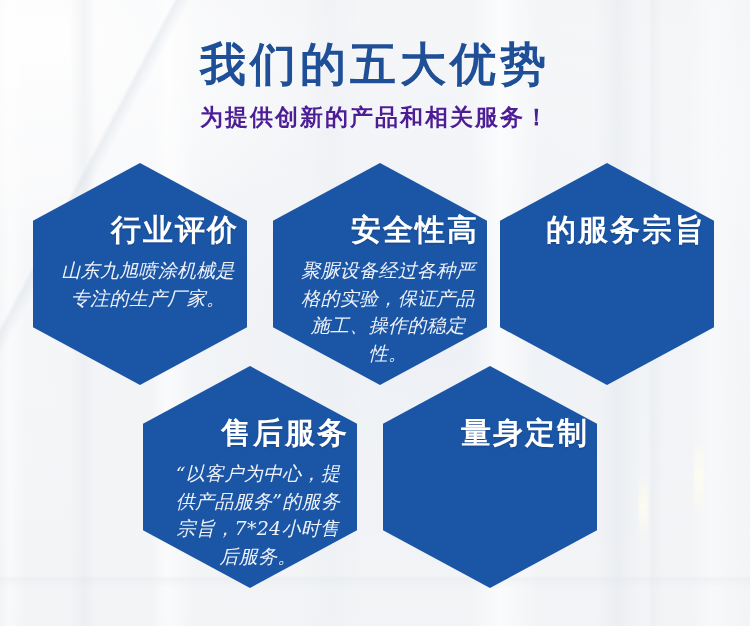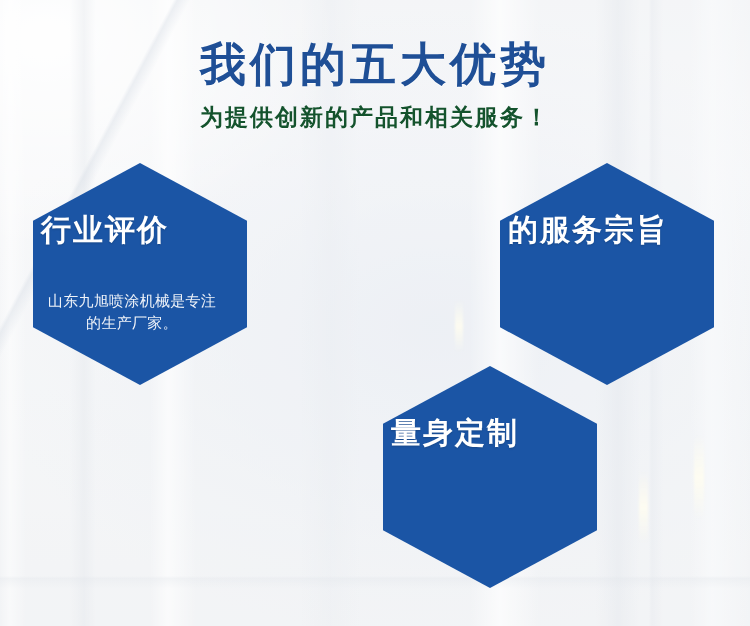--- a/index.html
+++ b/index.html
@@ -107,21 +107,21 @@
     letter-spacing: 4px;
     color: #1f4f96;
     margin: 0;
     text-shadow: 0 1px 0 rgba(255,255,255,0.85);
   }
   .sub-title {
     font-family: "DejaVu Serif", "Liberation Serif", serif;
     font-size: 23px;
     font-weight: bold;
     letter-spacing: 2px;
-    color: #14532d;
+    color: #4c1d95;
     margin: 12px 0 0 0;
     text-shadow: 0 1px 0 rgba(255,255,255,0.8);
   }
 
   
   .hexes {
     position: absolute;
     inset: 0;
     z-index: 3;
   }
@@ -129,43 +129,43 @@
     position: absolute;
     width: 214px;
     height: 222px;
     background: #1b55a5;
     -webkit-clip-path: polygon(50% 0%, 100% 26%, 100% 74%, 50% 100%, 0% 74%, 0% 26%);
     clip-path: polygon(50% 0%, 100% 26%, 100% 74%, 50% 100%, 0% 74%, 0% 26%);
     box-sizing: border-box;
     padding: 0 8px;
     display: flex;
     flex-direction: column;
-    align-items: flex-start;
-    gap: 34px;
+    align-items: flex-end;
   }
   .hex-title {
     font-family: "DejaVu Serif", "Liberation Serif", serif;
     font-size: 30px;
     font-weight: bold;
     letter-spacing: 2px;
     color: #ffffff;
     line-height: 1;
     margin-top: 52px;
     white-space: nowrap;
     text-shadow: 0 1px 2px rgba(0,0,0,0.18);
   }
   .hex-desc {
     font-family: "DejaVu Serif", "Liberation Serif", serif;
-    font-size: 15px;
+    font-size: 19px;
     line-height: 1.45;
     color: #eef2f8;
     text-align: center;
     margin-top: 12px;
     max-width: 182px;
     letter-spacing: 0.3px;
+    font-style: italic;
   }
 
   
   .hex-1 { left: 33px;  top: 163px; }
   .hex-2 { left: 273px; top: 163px; }
   .hex-3 { left: 500px; top: 163px; }
   .hex-4 { left: 143px; top: 366px; }
   .hex-5 { left: 383px; top: 366px; }
 </style>
 </head>
@@ -188,24 +188,32 @@
     <p class="sub-title">为提供创新的产品和相关服务！</p>
   </div>
 
   <div class="hexes">
 
     <div class="hex hex-1">
       <div class="hex-title">行业评价</div>
       <div class="hex-desc">山东九旭喷涂机械是专注的生产厂家。</div>
     </div>
 
+    <div class="hex hex-2">
+      <div class="hex-title">安全性高</div>
+      <div class="hex-desc">聚脲设备经过各种严格的实验，保证产品施工、操作的稳定性。</div>
+    </div>
 
     <div class="hex hex-3">
       <div class="hex-title">的服务宗旨</div>
     </div>
 
+    <div class="hex hex-4">
+      <div class="hex-title">售后服务</div>
+      <div class="hex-desc">“以客户为中心，提供产品服务”的服务宗旨，7*24小时售后服务。</div>
+    </div>
 
     <div class="hex hex-5">
       <div class="hex-title">量身定制</div>
     </div>
 
   </div>
 </div>
 
 </body></html>

